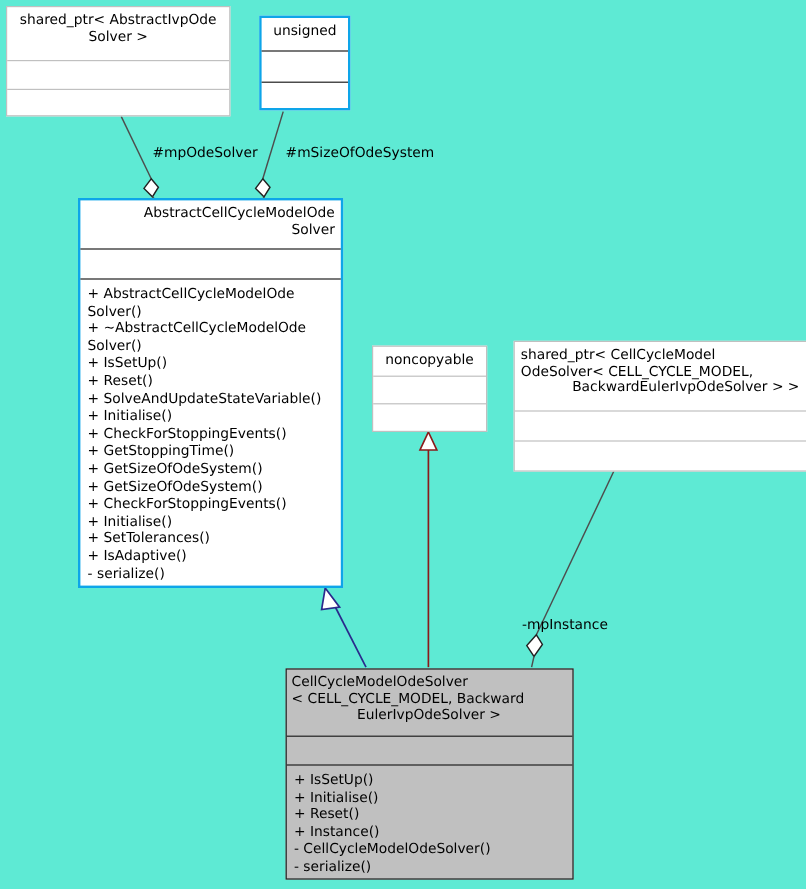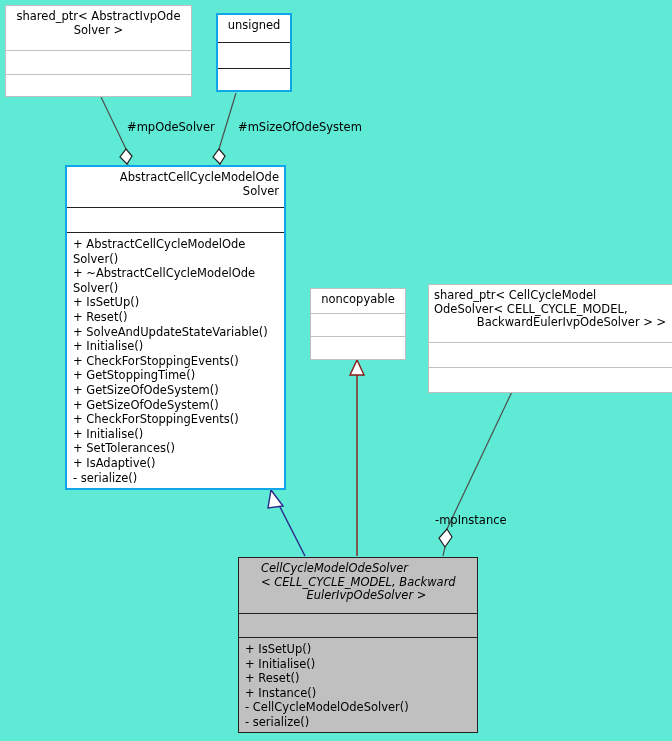--- a/index.html
+++ b/index.html
@@ -169,21 +169,21 @@
       <div style="text-align:left;">OdeSolver&lt; CELL_CYCLE_MODEL,</div>
       <div>BackwardEulerIvpOdeSolver &gt; &gt;</div>
     </div>
     <div class="cell mid" style="height:25px;"></div>
     <div class="cell mid" style="height:25px;"></div>
   </div>
 
   <div class="edge-label" style="left:435px; top:514px;">-mpInstance</div>
 
   <div class="node filled" style="left:238px; top:557px; width:240px; height:176px;">
-    <div class="cell title" style="height:55px; text-align:left; padding-left:22px;font-style:italic;">
+    <div class="cell title" style="height:55px; text-align:left; padding-left:4px;">
       <div>CellCycleModelOdeSolver</div>
       <div>&lt; CELL_CYCLE_MODEL, Backward</div>
       <div style="text-align:center;">EulerIvpOdeSolver &gt;</div>
     </div>
     <div class="cell mid" style="height:24px;"></div>
     <div class="cell members">
       <div class="member">+ IsSetUp()</div>
       <div class="member">+ Initialise()</div>
       <div class="member">+ Reset()</div>
       <div class="member">+ Instance()</div>

